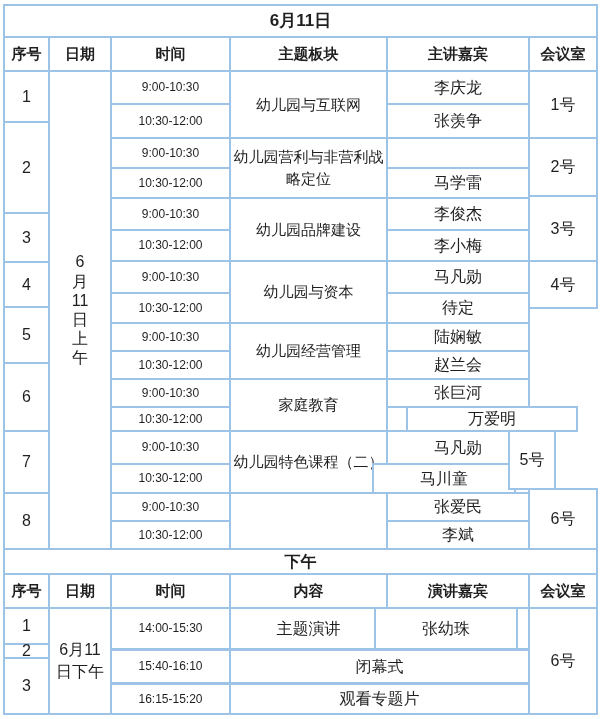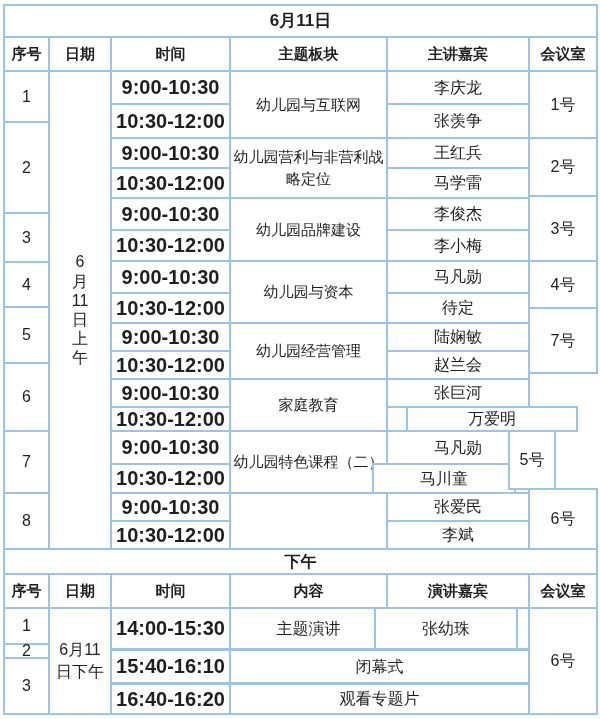--- a/index.html
+++ b/index.html
@@ -10,21 +10,21 @@
   }
   .c{
     position:absolute; box-sizing:border-box; border:2px solid var(--border);
     background:#fff; display:flex; align-items:center; justify-content:center;
     text-align:center; font-size:16px; line-height:1.25; overflow:visible;
   }
   .b{ font-weight:bold; font-size:15px; }
   .title{ font-weight:bold; font-size:17px; }
   .banner{ font-weight:bold; font-size:16px; }
   .topic{ font-size:15px; line-height:1.45; padding:0 2px; }
-  .time{ font-size:20px;font-weight:bold; }
+  .time{ font-size:12px; }
   .thick{ border-top-width:3px; }
   .vtext{ width:22px; word-break:break-all; line-height:1.2; text-align:center; font-size:16px; }
   .wdate{ width:54px; word-break:break-all; line-height:1.35; text-align:center; font-size:16px; }
 </style>
 </head>
 <body>
 
 <div id="stage">
 
   <div class="c title" style="left:3px;top:4px;width:595px;height:34px">6月11日</div>
@@ -69,40 +69,38 @@
   <div class="c topic" style="left:229px;top:70px;width:159px;height:69px">幼儿园与互联网</div>
   <div class="c topic" style="left:229px;top:137px;width:159px;height:62px">幼儿园营利与非营利战略定位</div>
   <div class="c topic" style="left:229px;top:197px;width:159px;height:65px">幼儿园品牌建设</div>
   <div class="c topic" style="left:229px;top:260px;width:159px;height:64px">幼儿园与资本</div>
   <div class="c topic" style="left:229px;top:322px;width:159px;height:58px">幼儿园经营管理</div>
   <div class="c topic" style="left:229px;top:378px;width:159px;height:54px">家庭教育</div>
   <div class="c topic" style="left:229px;top:430px;width:159px;height:64px">幼儿园特色课程（二）</div>
 
   <div class="c" style="left:386px;top:70px;width:144px;height:35px">李庆龙</div>
   <div class="c" style="left:386px;top:103px;width:144px;height:36px">张羡争</div>
-  <div class="c" style="left:386px;top:137px;width:144px;height:32px">王红兵</div>
   <div class="c" style="left:386px;top:167px;width:144px;height:32px">马学雷</div>
   <div class="c" style="left:386px;top:197px;width:144px;height:34px">李俊杰</div>
   <div class="c" style="left:386px;top:229px;width:144px;height:33px">李小梅</div>
   <div class="c" style="left:386px;top:260px;width:144px;height:34px">马凡勋</div>
   <div class="c" style="left:386px;top:292px;width:144px;height:32px">待定</div>
   <div class="c" style="left:386px;top:322px;width:144px;height:30px">陆娴敏</div>
   <div class="c" style="left:386px;top:350px;width:144px;height:30px">赵兰会</div>
   <div class="c" style="left:386px;top:378px;width:144px;height:30px">张巨河</div>
   <div class="c" style="left:406px;top:406px;width:172px;height:26px">万爱明</div>
   <div class="c" style="left:386px;top:430px;width:144px;height:35px">马凡勋</div>
   <div class="c" style="left:372px;top:463px;width:144px;height:31px">马川童</div>
   <div class="c" style="left:386px;top:492px;width:144px;height:30px">张爱民</div>
   <div class="c" style="left:386px;top:520px;width:144px;height:30px">李斌</div>
 
   <div class="c" style="left:528px;top:70px;width:70px;height:69px">1号</div>
   <div class="c" style="left:528px;top:137px;width:70px;height:60px">2号</div>
   <div class="c" style="left:528px;top:195px;width:70px;height:67px">3号</div>
   <div class="c" style="left:528px;top:260px;width:70px;height:49px">4号</div>
-  <div class="c" style="left:528px;top:307px;width:70px;height:67px">7号</div>
   <div class="c" style="left:508px;top:430px;width:48px;height:60px">5号</div>
   <div class="c" style="left:528px;top:488px;width:70px;height:62px">6号</div>
 
   <div class="c banner" style="left:3px;top:548px;width:595px;height:27px">下午</div>
 
   <div class="c b" style="left:3px;top:573px;width:47px;height:36px">序号</div>
   <div class="c b" style="left:48px;top:573px;width:64px;height:36px">日期</div>
   <div class="c b" style="left:110px;top:573px;width:121px;height:36px">时间</div>
   <div class="c b" style="left:229px;top:573px;width:159px;height:36px">内容</div>
   <div class="c b" style="left:386px;top:573px;width:144px;height:36px">演讲嘉宾</div>
@@ -111,21 +109,21 @@
   <div class="c" style="left:3px;top:607px;width:47px;height:38px">1</div>
   <div class="c" style="left:3px;top:643px;width:47px;height:16px">2</div>
   <div class="c" style="left:3px;top:657px;width:47px;height:58px">3</div>
 
   <div class="c" style="left:48px;top:607px;width:64px;height:108px">
     <span class="wdate">6月11日下午</span>
   </div>
 
   <div class="c time" style="left:110px;top:607px;width:121px;height:43px">14:00-15:30</div>
   <div class="c time thick" style="left:110px;top:648px;width:121px;height:36px">15:40-16:10</div>
-  <div class="c time thick" style="left:110px;top:682px;width:121px;height:33px">16:40-16:20</div>
+  <div class="c time thick" style="left:110px;top:682px;width:121px;height:33px">16:15-15:20</div>
 
   <div class="c" style="left:229px;top:607px;width:159px;height:43px">主题演讲</div>
   <div class="c" style="left:374px;top:607px;width:144px;height:43px">张幼珠</div>
   <div class="c thick" style="left:229px;top:648px;width:301px;height:36px">闭幕式</div>
   <div class="c thick" style="left:229px;top:682px;width:301px;height:33px">观看专题片</div>
 
   <div class="c" style="left:528px;top:607px;width:70px;height:108px">6号</div>
 
 </div>
 

